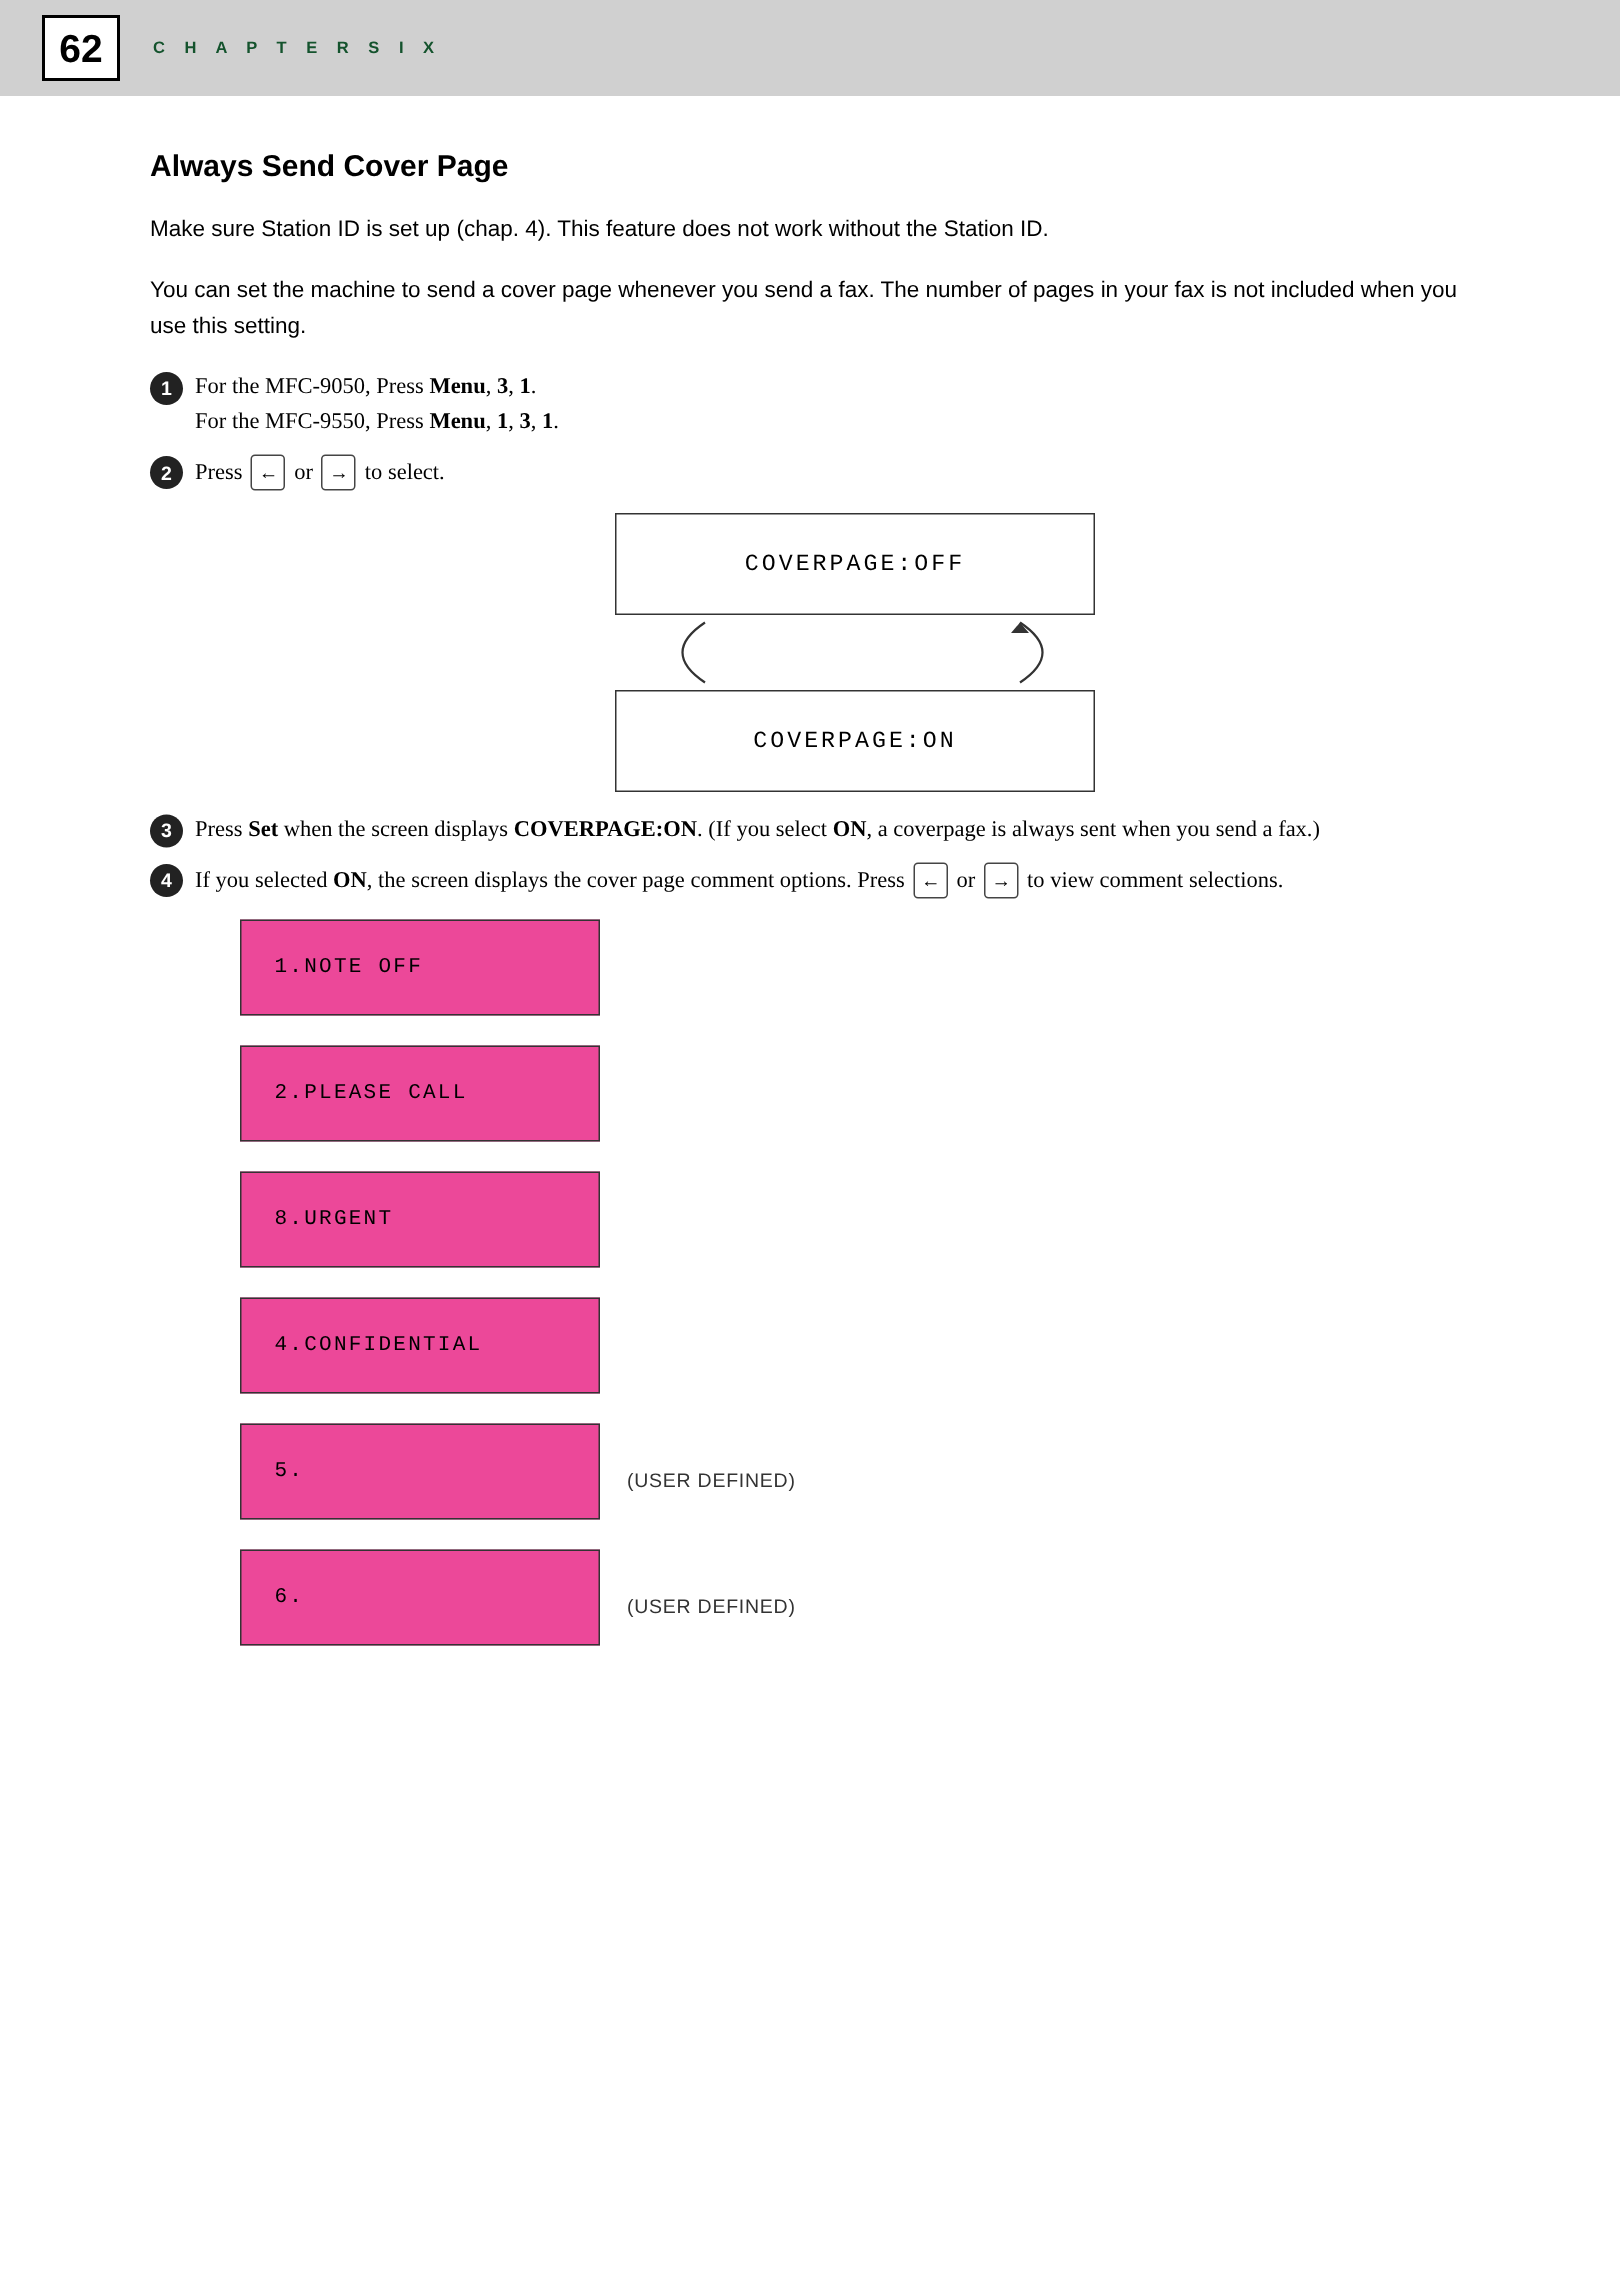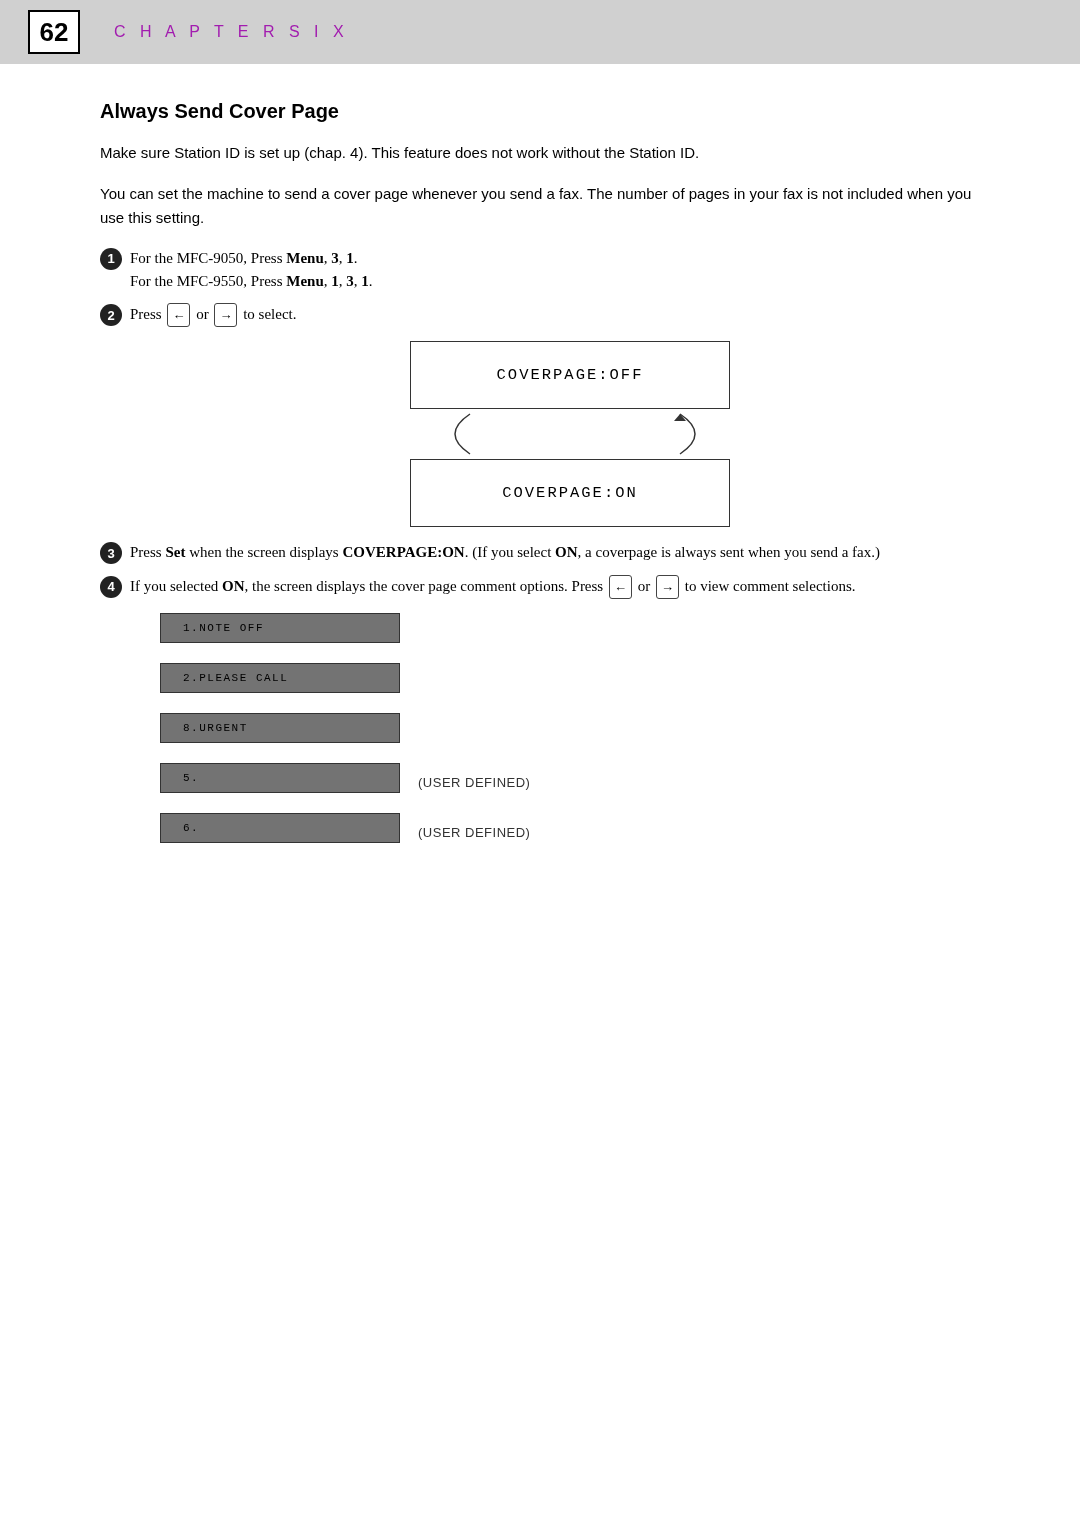--- a/index.html
+++ b/index.html
@@ -13,39 +13,38 @@
     }
 
     
     .header-bar {
       background: #d0d0d0;
       display: flex;
       align-items: center;
       padding: 10px 28px;
       height: 64px;
       margin-bottom: 0;
-      gap: 12px;
     }
     .chapter-number {
       background: #fff;
       border: 2px solid #000;
       font-size: 26px;
       font-weight: bold;
       width: 52px;
       height: 44px;
       display: flex;
       align-items: center;
       justify-content: center;
       margin-right: 22px;
     }
     .chapter-label {
-      font-size: 16px;
+      font-size: 11px;
       letter-spacing: 5px;
-      font-weight: normal;
-      color: #a21caf;
+      font-weight: bold;
+      color: #14532d;
     }
 
     
     .content {
       padding: 36px 100px 60px 100px;
       max-width: 1080px;
     }
 
     .section-title {
       font-size: 20px;
@@ -112,25 +111,25 @@
       text-align: center;
     }
 
     
     .option-list {
       margin: 14px 0 0 60px;
     }
 
     .option-box {
       border: 1.5px solid #333;
-      padding: 8px 22px;
+      padding: 23px 22px;
       font-family: 'Courier New', Courier, monospace;
-      font-size: 11px;
+      font-size: 14px;
       letter-spacing: 1.5px;
-      background: #737373;
+      background: #ec4899;
       min-width: 240px;
       display: inline-block;
       margin-bottom: 10px;
     }
 
     .option-row {
       display: flex;
       align-items: center;
       margin-bottom: 10px;
     }
@@ -229,20 +228,23 @@
       </div>
 
       <div class="option-row">
         <div class="option-box">2.PLEASE CALL</div>
       </div>
 
       <div class="option-row">
         <div class="option-box">8.URGENT</div>
       </div>
 
+      <div class="option-row">
+        <div class="option-box">4.CONFIDENTIAL</div>
+      </div>
 
       <div class="option-row">
         <div class="option-box">5.</div>
         <span class="user-defined">(USER DEFINED)</span>
       </div>
 
       <div class="option-row">
         <div class="option-box">6.</div>
         <span class="user-defined">(USER DEFINED)</span>
       </div>

